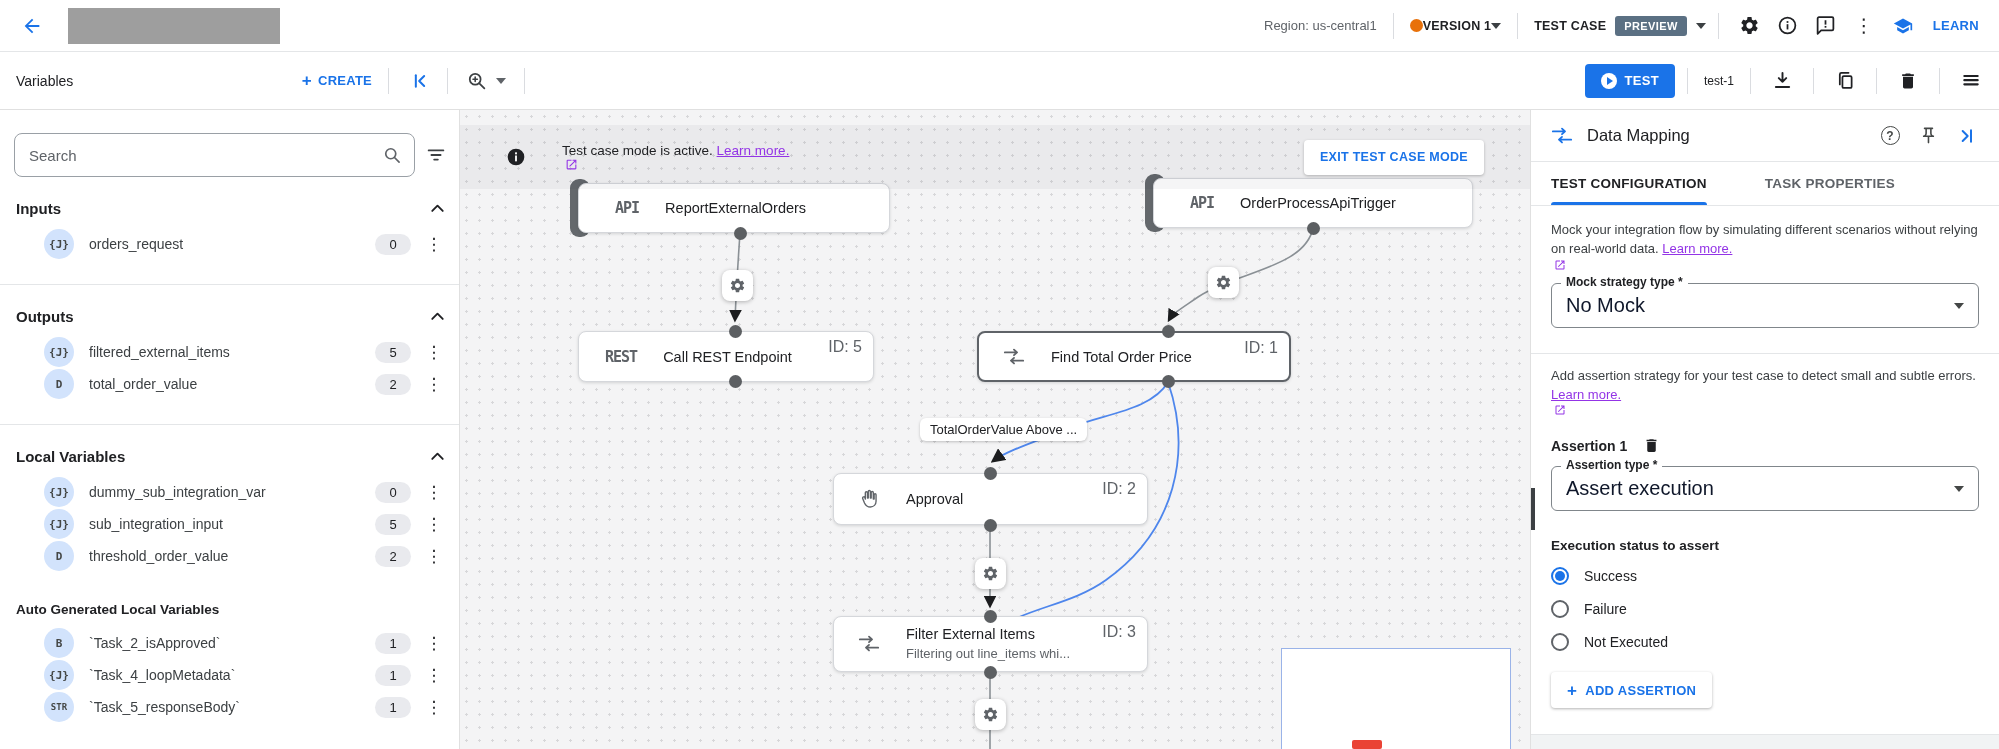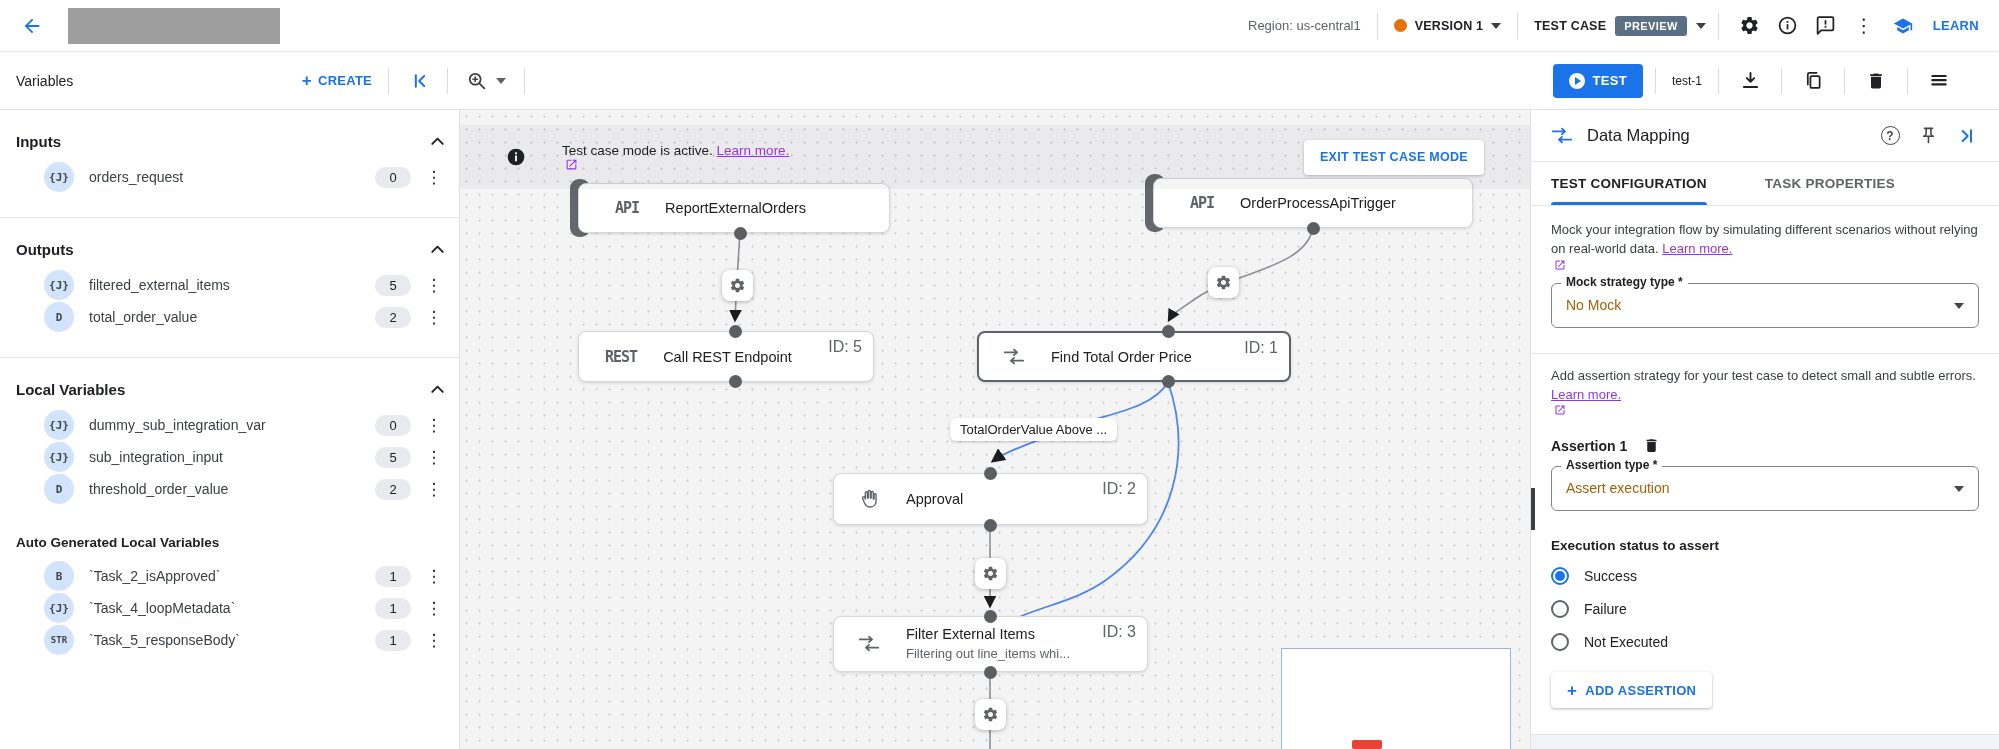--- a/index.html
+++ b/index.html
@@ -7,40 +7,40 @@
   .app { position:relative; width:1999px; height:749px; overflow:hidden; background:#fff; color:#202124; }
 
   
   .topbar { position:absolute; left:0; top:0; width:1999px; height:52px; display:flex; align-items:center; padding:0 20px 0 16px; border-bottom:1px solid #e4e6e8; background:#fff; }
   .back-btn { width:32px; height:32px; display:flex; align-items:center; justify-content:center; cursor:pointer; }
   .redacted { width:212px; height:36px; background:#9e9e9e; margin-left:20px; }
   .topbar-right { margin-left:auto; display:flex; align-items:center; }
   .tb-text { font-size:13px; color:#5f6368; }
   .vdiv { width:1px; height:26px; background:#dadce0; margin:0 16px; }
   .vdiv-s { width:1px; height:26px; background:#dadce0; margin:0 12px; }
-  .version-sel { display:flex; align-items:center; gap:8px; cursor:pointer; }
+  .version-sel { display:flex; align-items:center; gap:0; cursor:pointer; }
   .ver-dot { width:13px; height:13px; border-radius:50%; background:#e8710a; }
   .ver-label { font-size:12.5px; font-weight:bold; color:#202124; letter-spacing:.2px; }
   .caret-down { width:0; height:0; border-left:5px solid transparent; border-right:5px solid transparent; border-top:6px solid #3c4043; }
   .testcase-group { display:flex; align-items:center; gap:9px; cursor:pointer; }
   .tc-label { font-size:12.5px; font-weight:bold; color:#202124; letter-spacing:.2px; }
   .preview-badge { background:#5b7083; color:#fff; font-size:11px; font-weight:bold; letter-spacing:.4px; padding:4px 9px; border-radius:3px; }
   .icon-btn { width:38px; height:38px; display:flex; align-items:center; justify-content:center; cursor:pointer; }
   .more-glyph { font-size:19px; color:#202124; line-height:1; }
   .learn-link { display:flex; align-items:center; gap:20px; cursor:pointer; margin-left:10px; }
   .learn-text { color:#1a73e8; font-weight:bold; font-size:13px; letter-spacing:.3px; }
 
   
   .toolbar { position:absolute; left:0; top:52px; width:1999px; height:58px; display:flex; align-items:center; border-bottom:1px solid #e0e0e0; background:#fff; }
   .toolbar-left { width:460px; display:flex; align-items:center; padding:0 0 0 16px; }
   .page-title { font-size:14px; color:#202124; }
   .create-btn { display:flex; align-items:center; gap:6px; color:#1a73e8; font-weight:bold; font-size:13px; letter-spacing:.25px; cursor:pointer; margin-left:auto; }
   .plus-glyph { font-size:17px; font-weight:bold; line-height:1; }
   .zoom-ctl { display:flex; align-items:center; gap:9px; cursor:pointer; padding:0 6px; }
-  .toolbar-right { margin-left:auto; display:flex; align-items:center; padding-right:41px;text-align:center; }
+  .toolbar-right { margin-left:auto; display:flex; align-items:center; padding-right:9px;text-align:center; }
   .test-btn { display:flex; align-items:center; gap:8px; background:#1a73e8; color:#fff; font-weight:bold; font-size:13px; letter-spacing:.3px; height:34px; padding:0 16px; border-radius:4px; cursor:pointer; }
   .play-ic { width:16px; height:16px; border-radius:50%; background:#fff; position:relative; }
   .play-ic::after { content:""; position:absolute; left:6px; top:4px; border-left:6px solid #1a73e8; border-top:4px solid transparent; border-bottom:4px solid transparent; }
   .testcase-name { font-size:12px; color:#202124; padding:0 4px; }
 
   
   .main { position:absolute; left:0; top:110px; width:1999px; height:639px; }
 
   
   .sidebar { position:absolute; left:0; top:0; width:460px; height:639px; background:#fff; border-right:1px solid #e0e0e0; overflow:hidden; }
@@ -94,21 +94,21 @@
   .panel-header .sp { flex:1; }
   .help-circ { width:19px; height:19px; border-radius:50%; border:1.5px solid #444746; color:#444746; font-size:12px; font-weight:bold; display:flex; align-items:center; justify-content:center; }
   .panel-tabs { height:44px; display:flex; align-items:stretch; padding:0 20px; gap:58px; border-bottom:1px solid #e4e6e8; }
   .ptab { display:flex; align-items:center; font-size:13.5px; letter-spacing:.25px; color:#5f6368; font-weight:bold; cursor:pointer; position:relative; }
   .ptab.active { color:#202124; }
   .ptab.active::after { content:""; position:absolute; left:0; right:0; bottom:0; height:3px; background:#1a73e8; border-radius:3px 3px 0 0; }
   .panel-body { padding:15px 20px 0 20px; position:relative; }
   .pdesc { font-size:13px; line-height:1.45; color:#3c4043; }
   .ofield { position:relative; border:1px solid #80868b; border-radius:6px; height:45px; margin-top:12px; cursor:pointer; }
   .ofield .flabel { position:absolute; top:-9px; left:9px; background:#fff; padding:0 5px; font-size:12px; font-weight:bold; color:#202124; }
-  .ofield .fvalue { line-height:43px; padding-left:14px; font-size:14px; color:#a16207; }
+  .ofield .fvalue { line-height:43px; padding-left:14px; font-size:20px; color:#0f172a; }
   .ofield .caret-down { position:absolute; right:14px; top:19px; border-top-color:#444746; }
   .p-divider { height:1px; background:#e4e6e8; margin:25px -20px 0 -20px; }
   .sect-row { display:flex; align-items:center; margin-top:19px; }
   .sect-title { font-size:15px; font-weight:bold; color:#202124; }
   .sect-row .sp { flex:1; }
   .assert-head { display:flex; align-items:center; gap:16px; margin-top:21px; }
   .assert-title { font-size:14px; font-weight:bold; color:#202124; }
   .status-label { font-size:13.5px; font-weight:bold; color:#202124; margin-top:27px; }
   .radio-row { display:flex; align-items:center; gap:15px; margin-top:13px; height:20px; cursor:pointer; }
   .radio { width:18px; height:18px; border-radius:50%; border:2px solid #5f6368; flex:none; }
@@ -264,20 +264,31 @@
         <svg class="ic" width="20" height="20" viewBox="0 0 24 24">
             <path d="M4 6h16M4 11h16M4 16h16" stroke="#202124" stroke-width="2.6" stroke-linecap="round"></path>
           </svg>
       </div>
     </div>
   </div>
 
   <div class="main">
 
     <div class="sidebar">
+      <div class="search-row">
+        <div class="search-box">
+          <input type="text" placeholder="Search" style="">
+          <svg class="ic" width="20" height="20" viewBox="0 0 24 24" stroke="#5f6368">
+              <use href="#ic-search"></use>
+            </svg>
+        </div>
+        <svg class="ic" width="22" height="22" viewBox="0 0 24 24">
+            <path d="M4 7h16M7 12h10M10 17h4" stroke="#3c4043" stroke-width="2" stroke-linecap="round"></path>
+          </svg>
+      </div>
 
       <div class="section-h">
         <span class="t">Inputs</span>
           <span class="sp"></span>
         <svg class="ic" width="19" height="19" viewBox="0 0 20 20" stroke="#202124">
             <use href="#ic-chevup"></use>
           </svg>
       </div>
       <div class="var-row first">
         <span class="type-chip">{J}</span>
@@ -459,21 +470,21 @@
           <svg class="ic" width="17" height="17" viewBox="0 0 24 24" fill="#5f6368">
             <use href="#ic-gear"></use>
           </svg>
         </div>
       <div class="gear-chip" style="left:515px; top:589px;">
           <svg class="ic" width="17" height="17" viewBox="0 0 24 24" fill="#5f6368">
             <use href="#ic-gear"></use>
           </svg>
         </div>
 
-      <div class="edge-label" style="left:490px; top:308px;">TotalOrderValue Above ...</div>
+      <div class="edge-label" style="left:460px; top:308px;">TotalOrderValue Above ...</div>
 
       <div class="ghost-box" style="left:821px; top:538px; width:230px; height:110px;"></div>
       <div class="red-sliver" style="left:892px; top:630px; width:30px; height:9px;"></div>
     </div>
 
     <div class="panel">
       <div class="panel-scrollthumb"></div>
       <div class="panel-header">
         <svg class="ic" width="22" height="22" viewBox="0 0 24 24" stroke="#1a73e8">
             <use href="#ic-map"></use>

